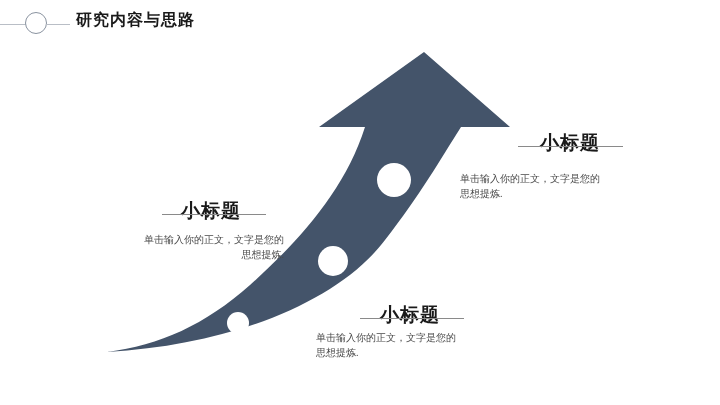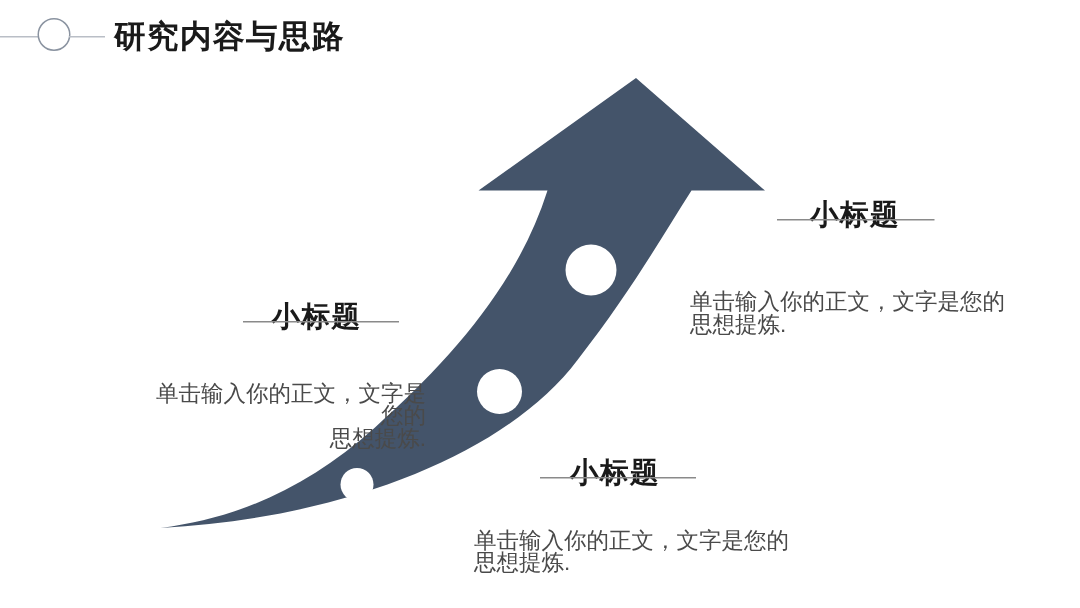--- a/index.html
+++ b/index.html
@@ -1,26 +1,26 @@
 <!DOCTYPE html>
 <html><head>
 <meta charset="utf-8">
 <style>
   html, body { margin:0; padding:0; }
   body { width:720px; height:405px; background:#ffffff; position:relative; overflow:hidden;
          font-family:"DejaVu Sans","Liberation Sans",sans-serif; }
   .header-line { position:absolute; top:24px; height:1px; background:#b9bec6; }
   .header-circle { position:absolute; left:25px; top:12px; width:22px; height:22px; border:1.5px solid #8a93a0;
                    border-radius:50%; background:#fff; box-sizing:border-box; }
-  .page-title { position:absolute; left:76px; top:10px; font-size:21px; color:#1a1a1a; font-weight:600; letter-spacing:1px; }
+  .page-title { position:absolute; left:76px; top:10px; font-size:16px; color:#1a1a1a; font-weight:600; letter-spacing:1px; }
   svg.arrow { position:absolute; left:0; top:0; }
   .block { position:absolute; }
   .sub-title { font-size:19px; color:#1a1a1a; font-weight:600; letter-spacing:1px;margin-top:12px; }
   .sub-rule { height:1px; background:#8a8a8a; }
-  .body-text { font-family:Liberation Sans, sans-serif; font-size:15px; color:#4a4a4a; line-height:15px;margin-top:23px; }
+  .body-text { font-family:Liberation Serif, serif; font-size:10px; color:#4a4a4a; line-height:15px; }
 </style>
 </head>
 <body>
 
 <div>
   <div class="header-line" style="left:0;width:26px;"></div>
   <div class="header-circle"></div>
   <div class="header-line" style="left:46px;width:24px;"></div>
   <div class="page-title">研究内容与思路</div>
 </div>

